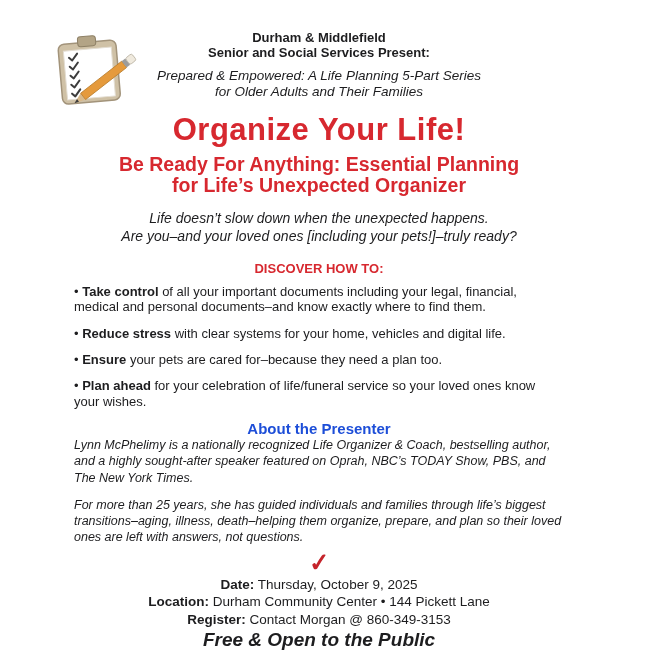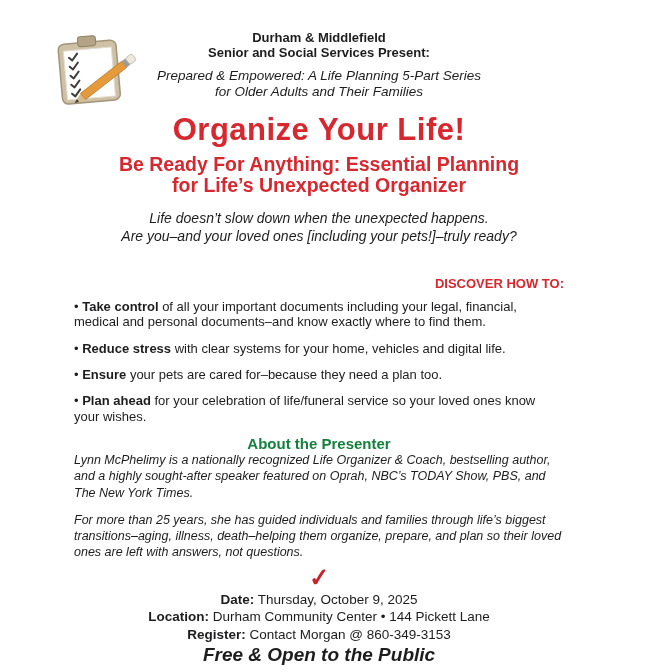--- a/index.html
+++ b/index.html
@@ -38,27 +38,27 @@
     font-weight: bold;
     color: #d7282f;
     line-height: 1.12;
     margin-top: 7px;
   }
   .intro { font-style: italic; font-size: 14px; line-height: 1.28; margin-top: 13px; }
   .discover-heading {
     color: #d7282f;
     font-weight: bold;
     font-size: 13px;
-    margin-top: 30px;
-    text-align: right;
+    margin-top: 15px;
+    text-align: center;
   }
   .bullets { margin-top: 8px; text-align: left; }
   .bullet { font-size: 13px; line-height: 1.18; margin-bottom: 11px; }
   .presenter-heading {
-    color: #15803d;
+    color: #1d4ed8;
     font-weight: bold;
     font-size: 15px;
     margin-top: 4px;
   }
   .presenter-para {
     font-style: italic;
     font-size: 12.5px;
     line-height: 1.3;
     text-align: left;
   }

